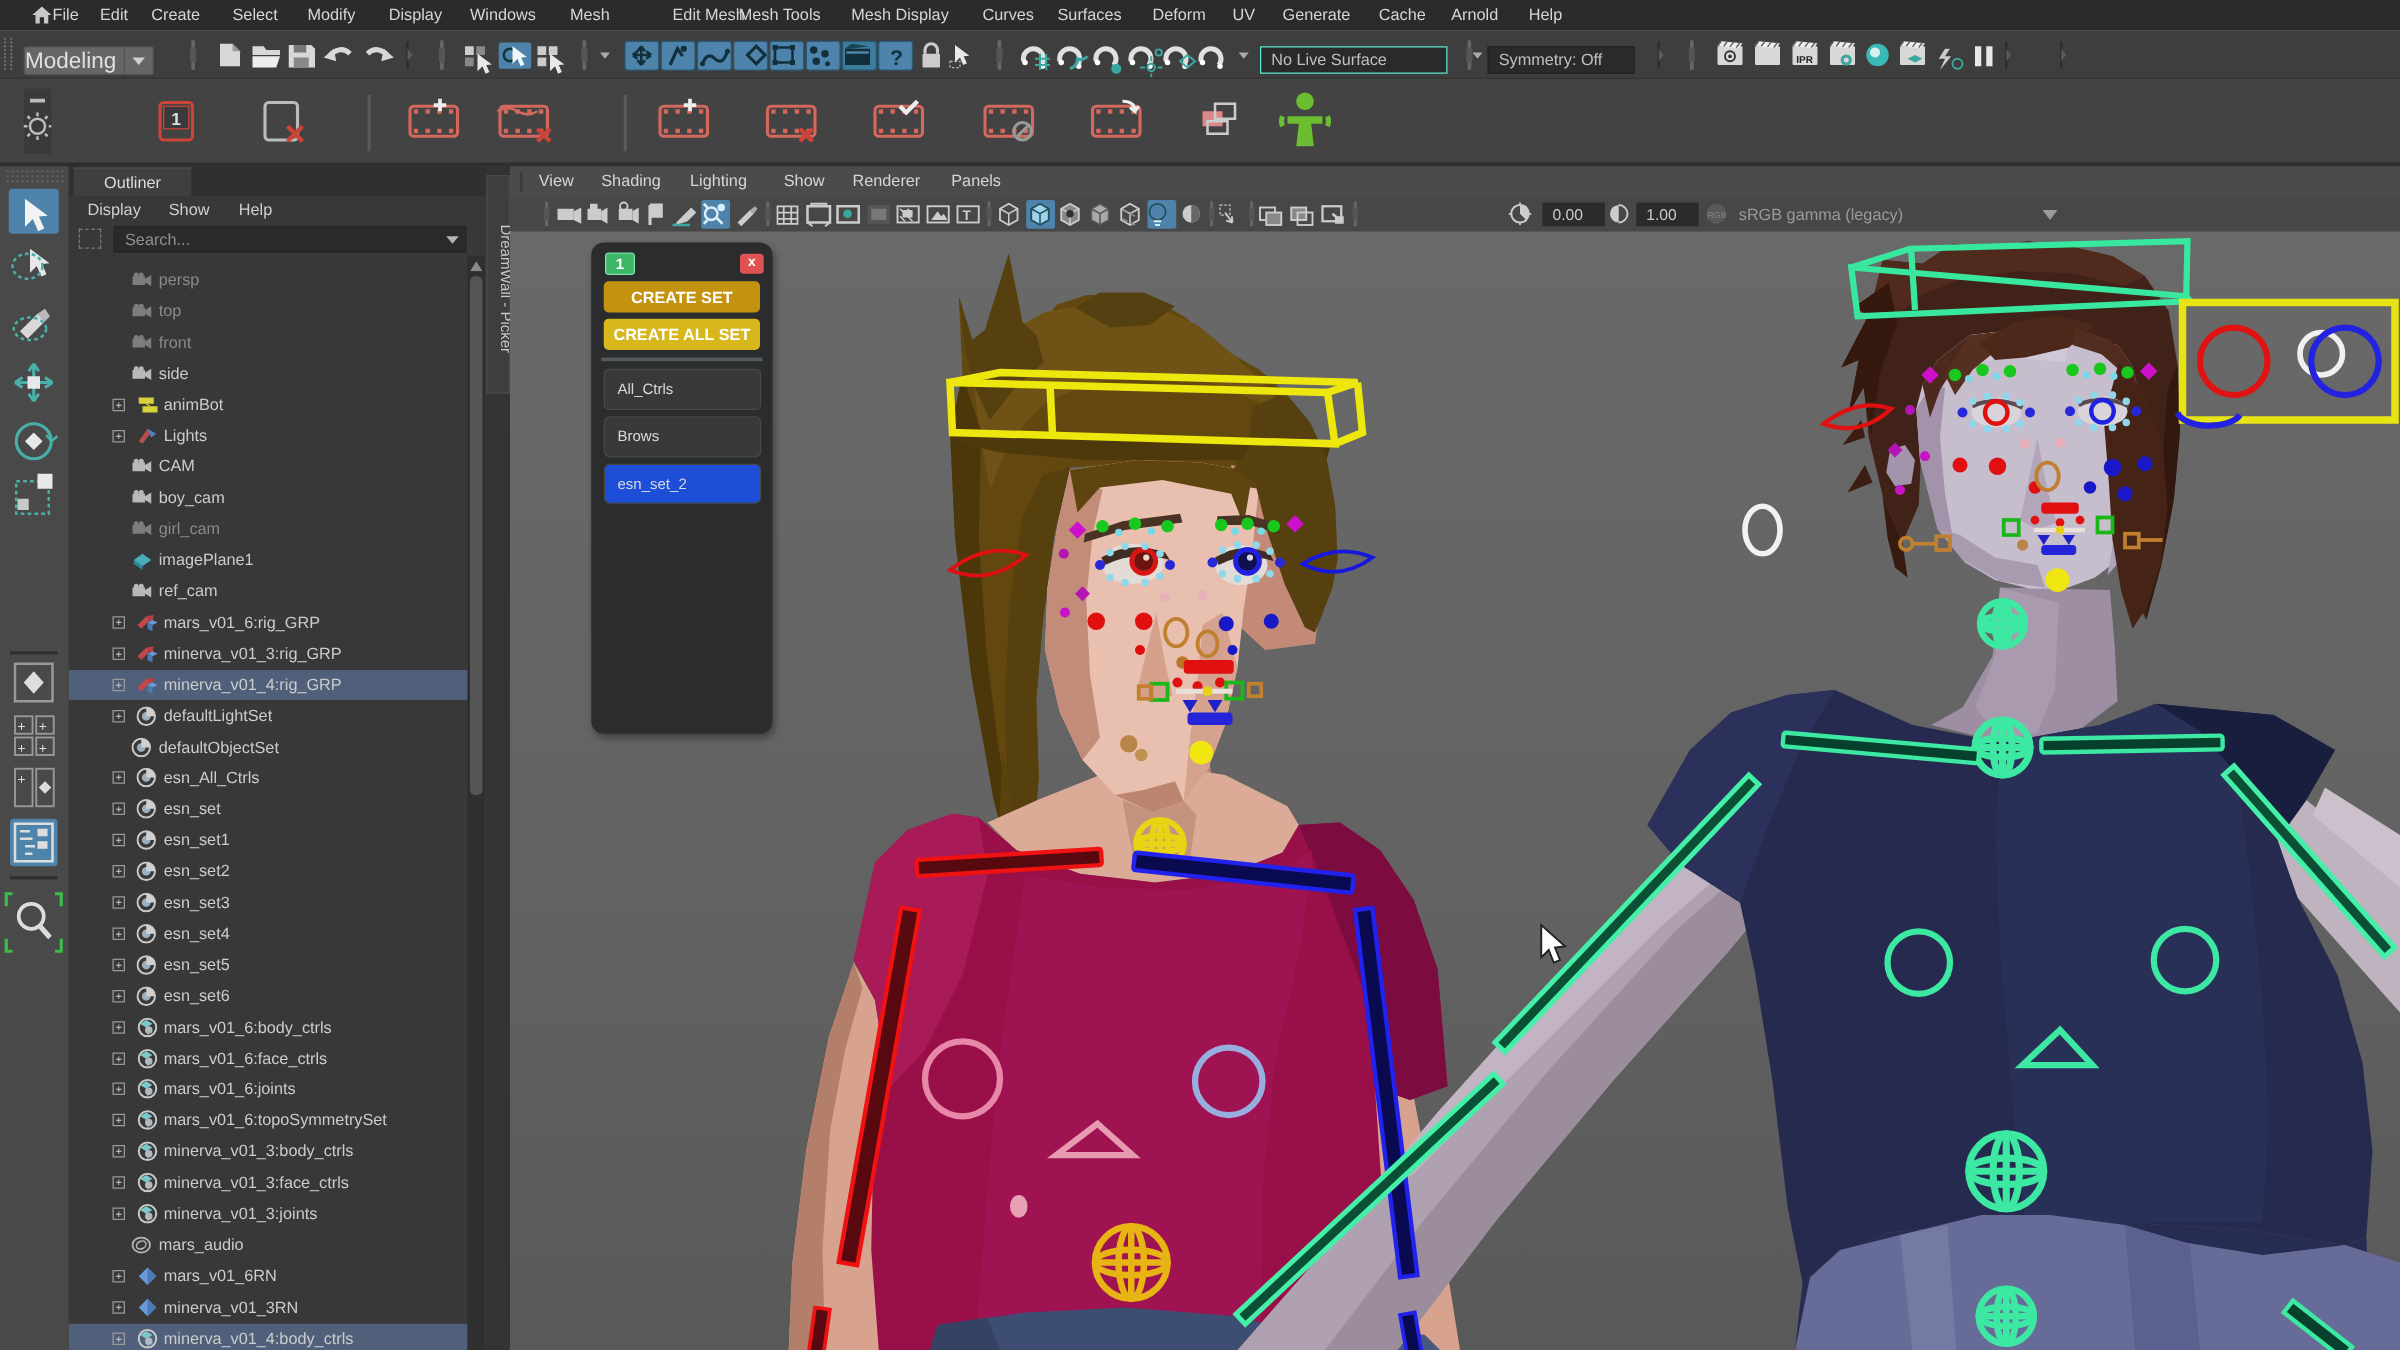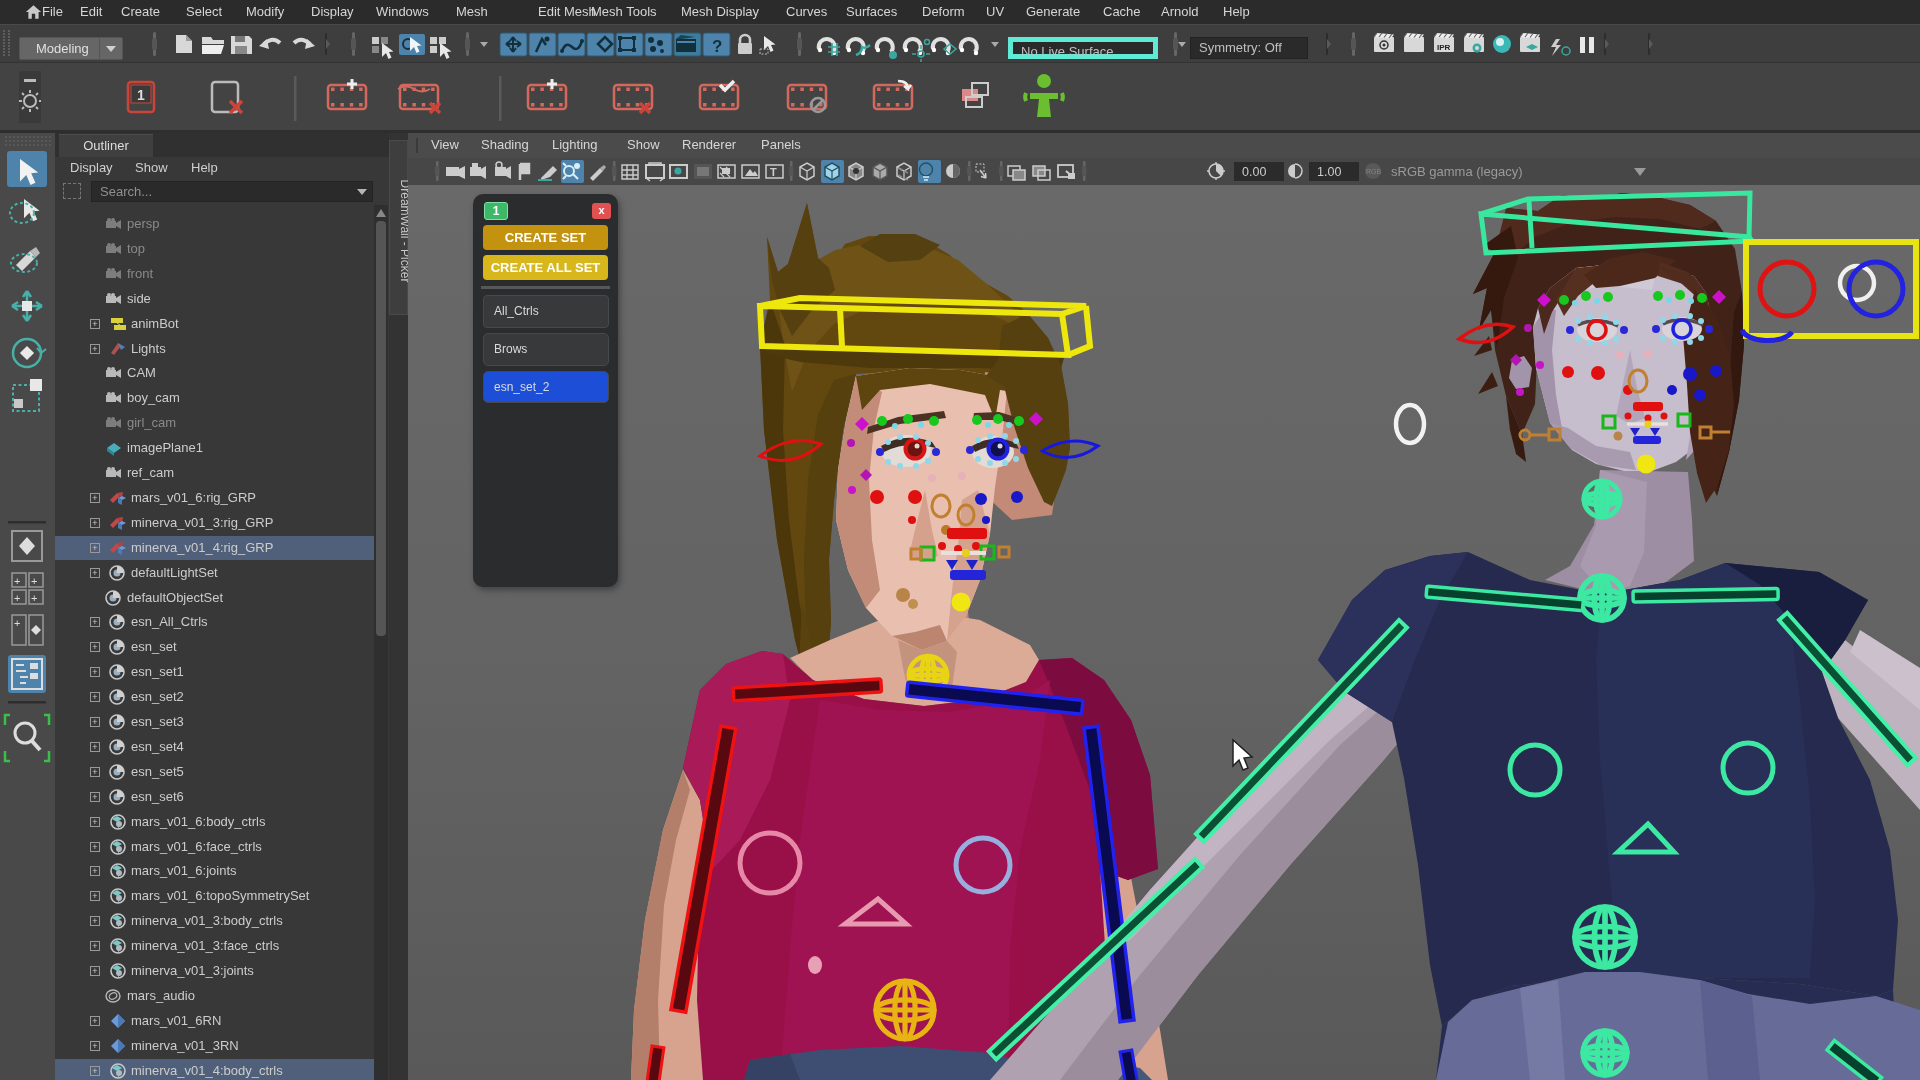--- a/index.html
+++ b/index.html
@@ -182,27 +182,27 @@
         <path d="M1556 14 l-5 8 h5 l-4 9 9 -11 h-5 l4 -6 Z" fill="#ccc"></path>
         <circle cx="1566" cy="26" r="4" fill="none" stroke="#3aa8a0" stroke-width="1.5"></circle>
         <rect x="1580" y="12" width="5" height="16" fill="#e8e8e8"></rect>
         <rect x="1589" y="12" width="5" height="16" fill="#e8e8e8"></rect>
         <rect x="1604" y="8" width="2" height="22" rx="1" fill="#2d2d2d"></rect>
         <path d="M1605 14 l4 5 -4 5 Z" fill="#5a5a5a"></path>
         <rect x="1648" y="8" width="2" height="22" rx="1" fill="#2d2d2d"></rect>
         <path d="M1649 14 l4 5 -4 5 Z" fill="#5a5a5a"></path>
       </svg>
     <div class="abs" style="left:19px;top:12px;width:104px;height:23px;background:#666;border:1px solid #555;border-radius:2px;">
-      <span style="color:#e0e0e0;font-size:13px;line-height:21px;padding-left:16px;">Modeling</span>
+      <span style="color:#e0e0e0;font-size:18px;line-height:21px;padding-left:0;">Modeling</span>
       <span class="abs" style="left:79px;top:0;width:24px;height:21px;border-left:1px solid #555;"></span>
       <svg class="abs" style="left:85px;top:7px" width="12" height="8">
           <path d="M1 1 L11 1 L6 7 Z" fill="#d0d0d0"></path>
         </svg>
     </div>
-    <div class="abs" style="left:1008px;top:12px;width:150px;height:22px;background:#2a2a2a;border:5px solid #5eead4;">
+    <div class="abs" style="left:1008px;top:12px;width:150px;height:22px;background:#2a2a2a;border:1px solid #5eead4;">
       <span style="color:#c0c0c0;font-size:13px;line-height:20px;padding-left:8px;">No Live Surface</span>
     </div>
     <div class="abs" style="left:1190px;top:12px;width:118px;height:22px;background:#2a2a2a;border:1px solid #222;">
       <span style="color:#c0c0c0;font-size:13px;line-height:20px;padding-left:8px;">Symmetry: Off</span>
     </div>
   </div>
 
   <div class="abs" id="row3" style="left:0;top:62px;width:1920px;height:68px;background:#434343;border-top:1px solid #333;">
     <svg class="abs" style="left:0;top:0" width="1100" height="68" id="shelfsvg">
         <g transform="translate(0,-62)">

